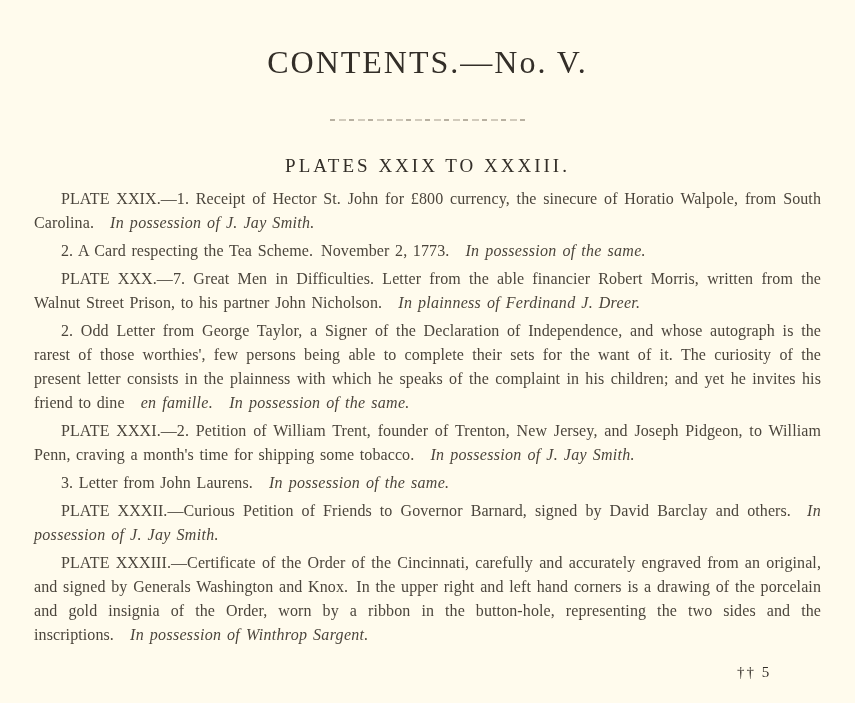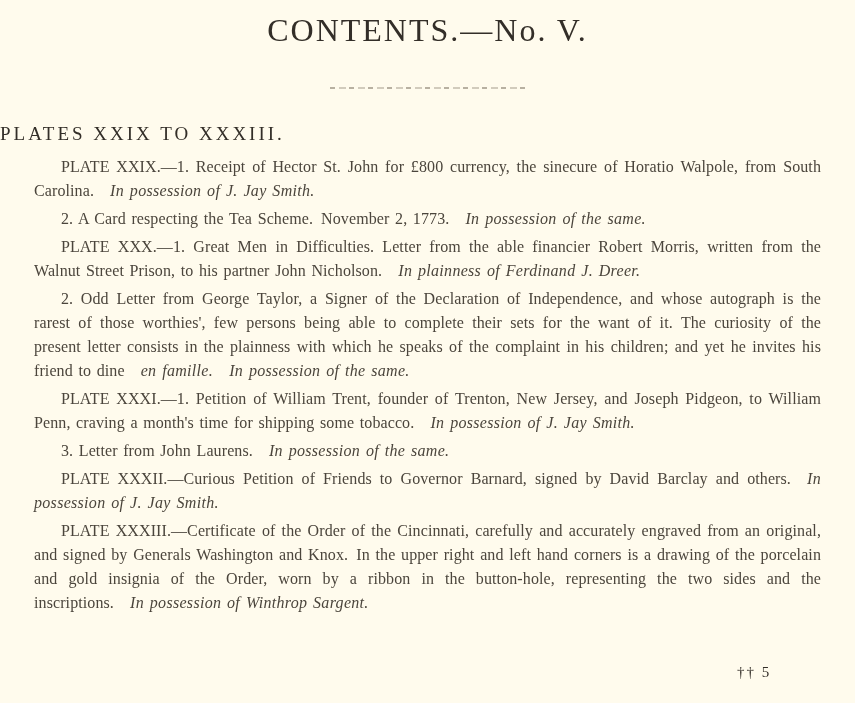--- a/index.html
+++ b/index.html
@@ -12,21 +12,21 @@
     width: 855px;
     height: 703px;
     background: var(--paper, #fffbed);
     color: var(--ink, #4b453c);
     font-family: "Liberation Serif", "DejaVu Serif", serif;
     overflow: hidden;
     box-sizing: border-box;
   }
   .page-title {
     margin: 0;
-    padding-top: 12px;
+    padding-top: 44px;
     text-align: center;
     font-size: 32px;
     font-weight: normal;
     letter-spacing: 2px;
     color: var(--ink-dark, #332e28);
     font-variant-numeric: oldstyle-nums;
   }
   .divider {
     width: 195px;
     height: 2px;
@@ -36,20 +36,21 @@
       rgba(125, 115, 98, 0.55) 0px, rgba(125, 115, 98, 0.55) 5px,
       rgba(125, 115, 98, 0.0) 5px, rgba(125, 115, 98, 0.0) 9px,
       rgba(125, 115, 98, 0.35) 9px, rgba(125, 115, 98, 0.35) 16px,
       rgba(125, 115, 98, 0.0) 16px, rgba(125, 115, 98, 0.0) 19px
     );
     filter: blur(0.4px);
   }
   .section-heading {
     margin: 0;
     padding-top: 34px;
+    text-align: center;
     font-size: 19px;
     font-weight: normal;
     letter-spacing: 3px;
     color: var(--ink-dark, #3a352d);
   }
   .entries {
     margin: 10px 34px 0 34px;
   }
   .entry {
     margin: 0 0 4px 0;
@@ -78,23 +79,23 @@
 
   <h1 class="page-title">CONTENTS.—No. V.</h1>
 
   <div class="divider"></div>
 
   <h2 class="section-heading">PLATES XXIX TO XXXIII.</h2>
 
   <div class="entries">
       <p class="entry"><span class="seg">PLATE XXIX.—1. Receipt of Hector St. John for £800 currency, the sinecure of Horatio Walpole, from South Carolina.</span> <span class="seg italic">In possession of J. Jay Smith.</span></p>
       <p class="entry"><span class="seg">2. A Card respecting the Tea Scheme. November 2, 1773.</span> <span class="seg italic">In possession of the same.</span></p>
-      <p class="entry"><span class="seg">PLATE XXX.—1. Great Men in Difficulties. Letter from the able financier Robert Morris, written from the Walnut Street Prison, to his partner John Nicholson.</span> <span class="seg italic">In plainness of Ferdinand J. Dreer.</span></p>
+      <p class="entry"><span class="seg">PLATE XXX.—7. Great Men in Difficulties. Letter from the able financier Robert Morris, written from the Walnut Street Prison, to his partner John Nicholson.</span> <span class="seg italic">In plainness of Ferdinand J. Dreer.</span></p>
       <p class="entry"><span class="seg">2. Odd Letter from George Taylor, a Signer of the Declaration of Independence, and whose autograph is the rarest of those worthies', few persons being able to complete their sets for the want of it. The curiosity of the present letter consists in the plainness with which he speaks of the complaint in his children; and yet he invites his friend to dine</span> <span class="seg italic">en famille.</span> <span class="seg italic">In possession of the same.</span></p>
-      <p class="entry"><span class="seg">PLATE XXXI.—1. Petition of William Trent, founder of Trenton, New Jersey, and Joseph Pidgeon, to William Penn, craving a month's time for shipping some tobacco.</span> <span class="seg italic">In possession of J. Jay Smith.</span></p>
+      <p class="entry"><span class="seg">PLATE XXXI.—2. Petition of William Trent, founder of Trenton, New Jersey, and Joseph Pidgeon, to William Penn, craving a month's time for shipping some tobacco.</span> <span class="seg italic">In possession of J. Jay Smith.</span></p>
       <p class="entry"><span class="seg">3. Letter from John Laurens.</span> <span class="seg italic">In possession of the same.</span></p>
       <p class="entry"><span class="seg">PLATE XXXII.—Curious Petition of Friends to Governor Barnard, signed by David Barclay and others.</span> <span class="seg italic">In possession of J. Jay Smith.</span></p>
       <p class="entry"><span class="seg">PLATE XXXIII.—Certificate of the Order of the Cincinnati, carefully and accurately engraved from an original, and signed by Generals Washington and Knox. In the upper right and left hand corners is a drawing of the porcelain and gold insignia of the Order, worn by a ribbon in the button-hole, representing the two sides and the inscriptions.</span> <span class="seg italic">In possession of Winthrop Sargent.</span></p>
     </div>
 
   <div class="signature-mark">†† 5</div>
 
 </div>
 
 </body></html>

